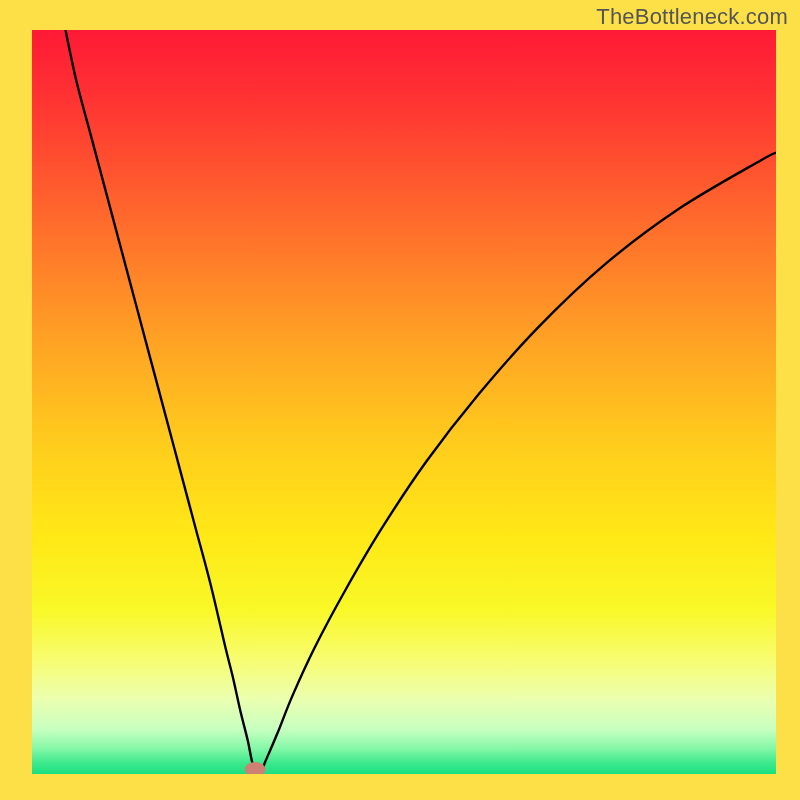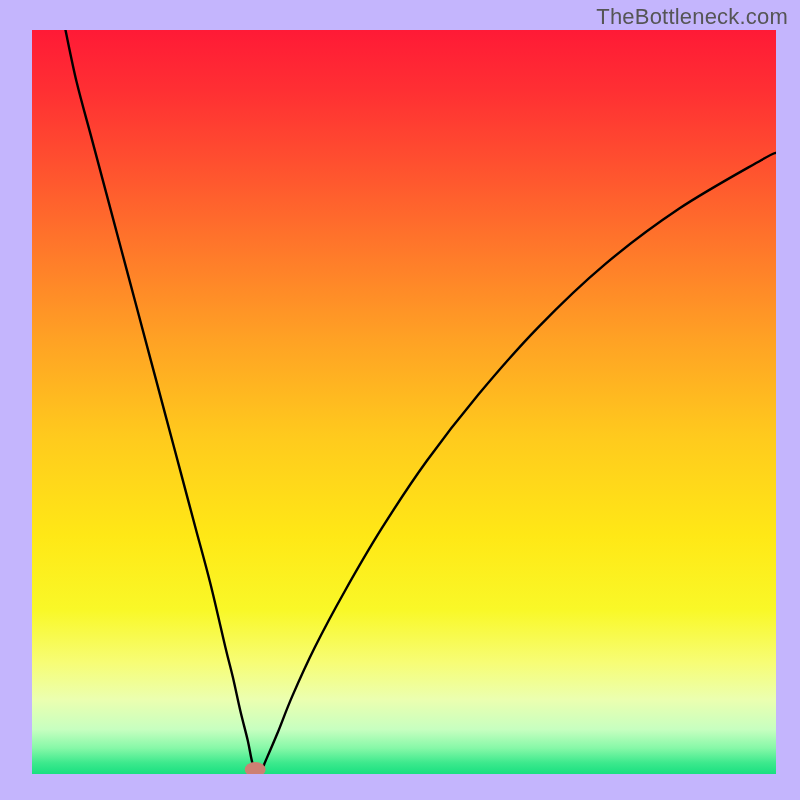--- a/index.html
+++ b/index.html
@@ -1,20 +1,20 @@
 <!DOCTYPE html>
 <html><head>
 <meta charset="utf-8">
 <style>
   * { margin: 0; padding: 0; box-sizing: border-box; }
   html, body { width: 800px; height: 800px; overflow: hidden; background: #000; }
   .outer {
     width: 800px;
     height: 800px;
-    background: #c4b5fd;
+    background: #fde047;
     position: relative;
   }
   .watermark {
     position: absolute;
     top: 4px;
     right: 12px;
     font-family: Arial, Helvetica, sans-serif;
     font-size: 22px;
     font-weight: 500;
     color: #555;

